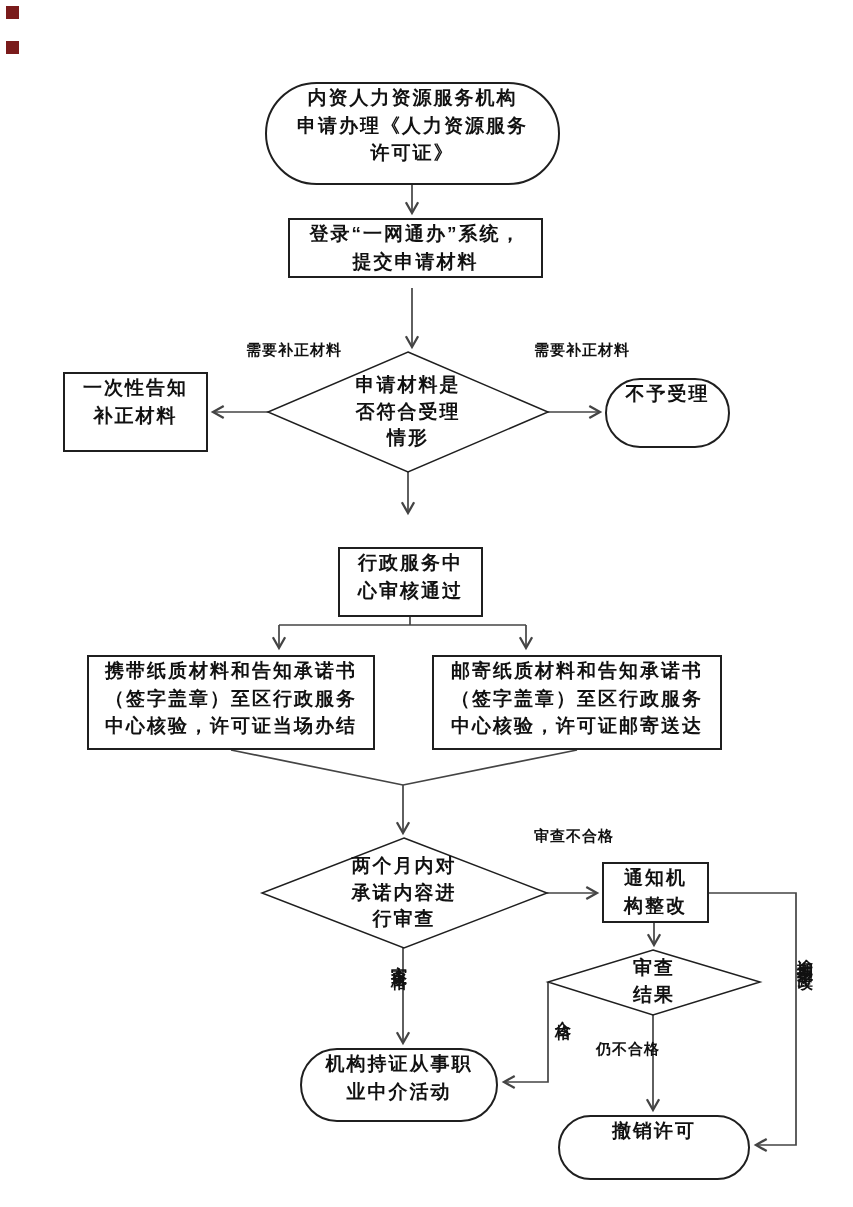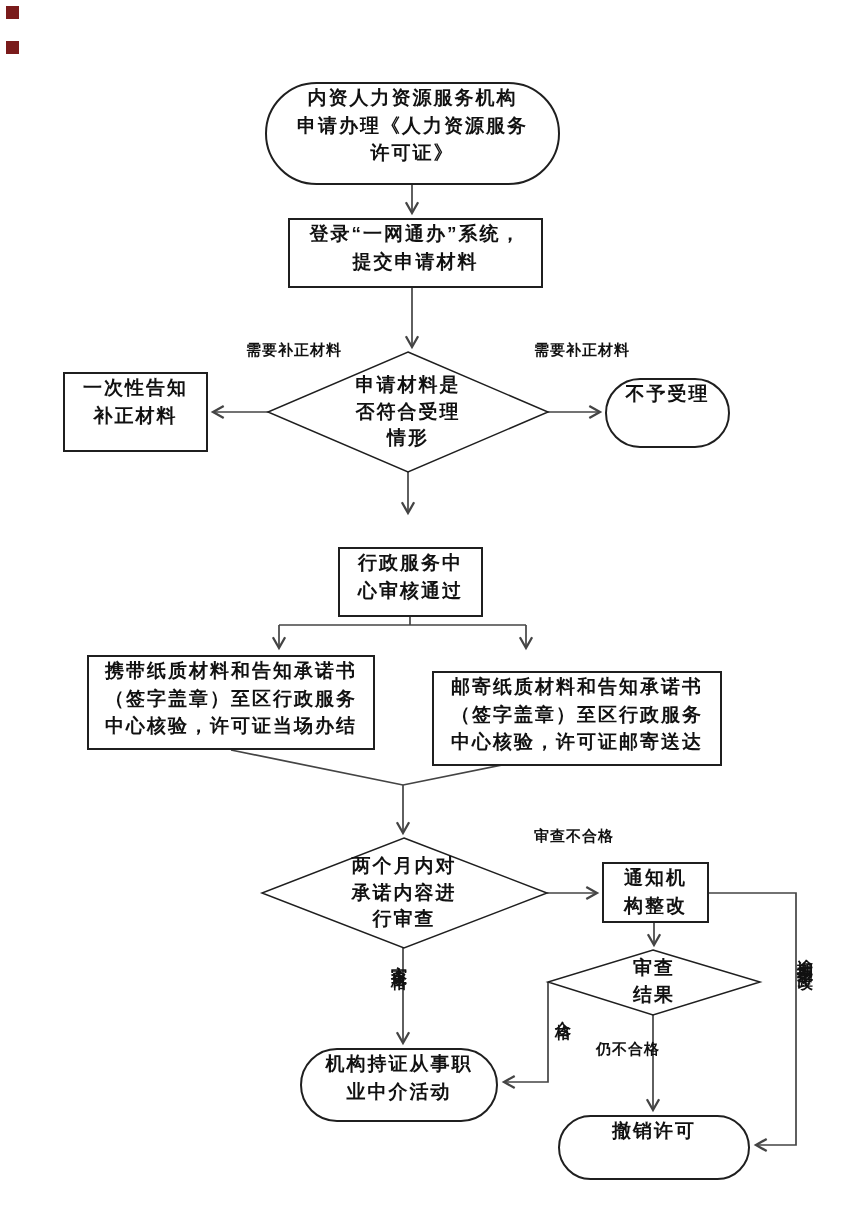--- a/index.html
+++ b/index.html
@@ -67,21 +67,21 @@
       <polygon points="653,950 760,982 653,1015 548,982"></polygon>
     </g>
   </svg>
 
   <div class="node stadium" style="left:265px;top:82px;width:295px;height:103px;">
     <div class="ln">内资人力资源服务机构</div>
     <div class="ln">申请办理《人力资源服务</div>
     <div class="ln">许可证》</div>
   </div>
 
-  <div class="node" style="left:288px;top:218px;width:255px;height:70px;">
+  <div class="node" style="left:288px;top:218px;width:255px;height:60px;">
     <div class="ln">登录“一网通办”系统，</div>
     <div class="ln">提交申请材料</div>
   </div>
 
   <div class="dtext" style="left:308px;top:370px;width:200px;height:84px;">
     <div class="ln">申请材料是</div>
     <div class="ln">否符合受理</div>
     <div class="ln">情形</div>
   </div>
 
@@ -98,21 +98,21 @@
     <div class="ln">行政服务中</div>
     <div class="ln">心审核通过</div>
   </div>
 
   <div class="node" style="left:87px;top:655px;width:288px;height:95px;">
     <div class="ln">携带纸质材料和告知承诺书</div>
     <div class="ln">（签字盖章）至区行政服务</div>
     <div class="ln">中心核验，许可证当场办结</div>
   </div>
 
-  <div class="node" style="left:432px;top:655px;width:290px;height:95px;margin-top:16px;">
+  <div class="node" style="left:432px;top:655px;width:290px;height:95px;">
     <div class="ln">邮寄纸质材料和告知承诺书</div>
     <div class="ln">（签字盖章）至区行政服务</div>
     <div class="ln">中心核验，许可证邮寄送达</div>
   </div>
 
   <div class="dtext" style="left:304px;top:851px;width:200px;height:84px;">
     <div class="ln">两个月内对</div>
     <div class="ln">承诺内容进</div>
     <div class="ln">行审查</div>
   </div>

